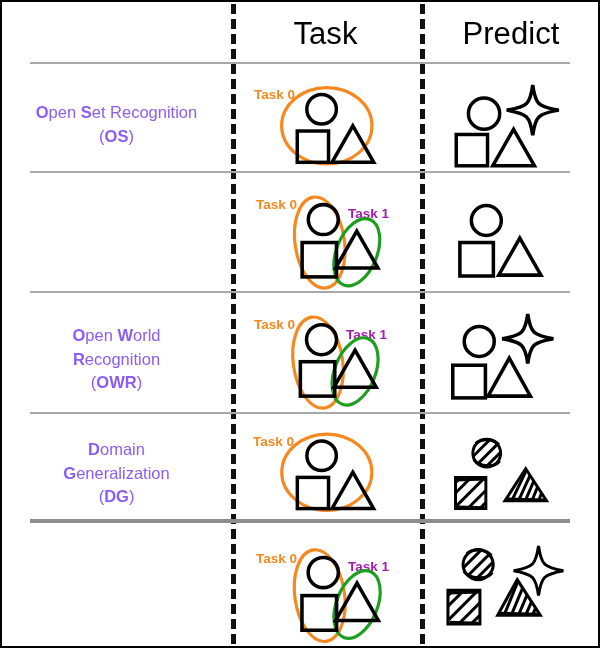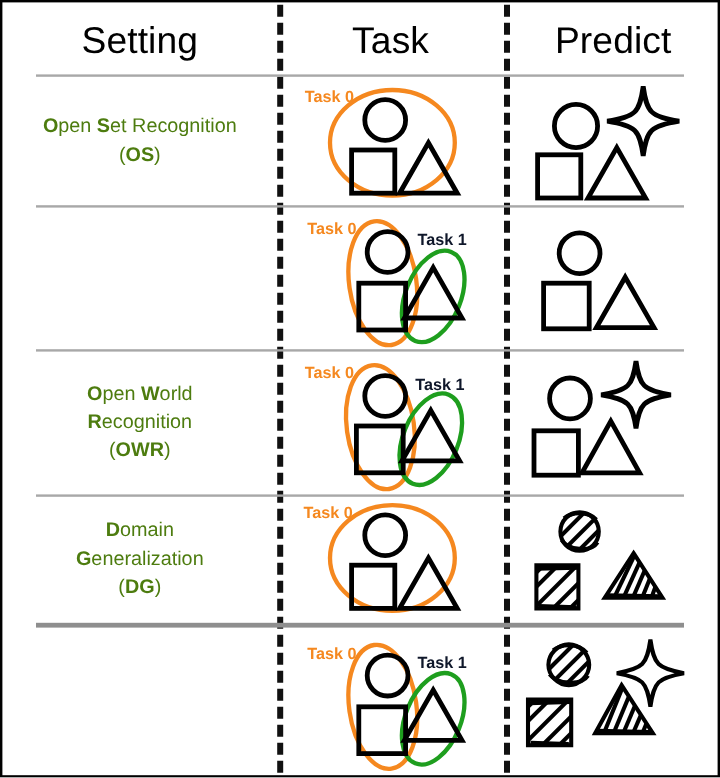--- a/index.html
+++ b/index.html
@@ -37,52 +37,51 @@
     display:flex;align-items:center;justify-content:center;
     font-size:31px;color:#000000;letter-spacing:.1px;
     white-space:nowrap;
   }
   .hdr.c1{left:0;width:229px;}
   .hdr.c2{left:229px;width:189px;}
   .hdr.c3{left:418px;width:182px;}
 
   
   .row{position:absolute;left:0;width:600px;}
-  .cell{position:absolute;top:0;bottom:0;}
+  .cell{position:absolute;top:14px;bottom:0;}
   .cell.setting{left:0;width:229px;display:flex;align-items:center;justify-content:center;}
   .cell.learn{left:229px;width:189px;}
   .cell.predict{left:418px;width:182px;}
 
   .setting-label{
-    text-align:center;font-size:16.5px;line-height:1.42;color:#4d7c0f;
+    text-align:center;font-size:16.5px;line-height:1.42;color:#8b5cf6;
     padding:0 10px;
   }
   .setting-label b{font-weight:bold;}
 
   
   .tasktag{
     position:absolute;font-size:13.5px;font-weight:bold;white-space:nowrap;
   }
   .tasktag.t0{color:#F5881F;}
-  .tasktag.t1{color:#0f172a;}
+  .tasktag.t1{color:#a21caf;}
 
   
   .canvas{position:absolute;left:0;top:0;width:100%;height:100%;overflow:visible;}
 
   .stroke-k{fill:none;stroke:#000000;stroke-width:4;}
   .stroke-k3{fill:none;stroke:#000000;stroke-width:3.4;}
   .ell-o{fill:none;stroke:#F5881F;stroke-width:3.6;}
   .ell-g{fill:none;stroke:#1E9E1E;stroke-width:3.6;}
 </style>
 </head>
 <body>
 
 <div id="figure">
 
-  <div class="hdr c1">Setting</div>
   <div class="hdr c2">Task</div>
   <div class="hdr c3">Predict</div>
 
   <div class="vdiv d1"></div>
   <div class="vdiv d2"></div>
 
   <div class="hrule" style="top:60px"></div>
   <div class="hrule" style="top:169px"></div>
   <div class="hrule" style="top:289px"></div>
   <div class="hrule" style="top:410px"></div>

